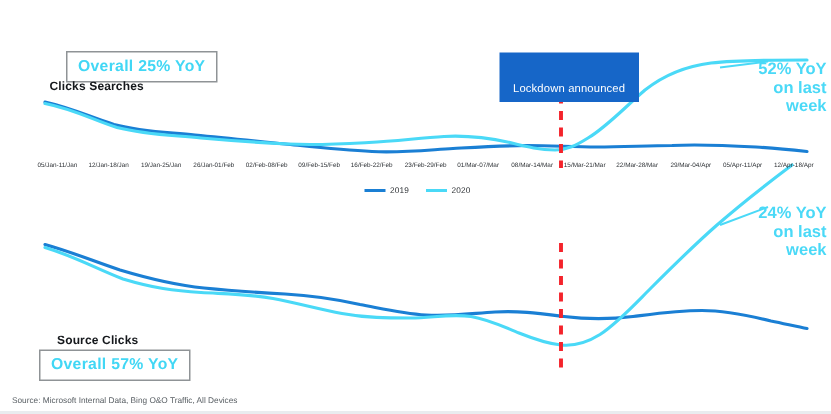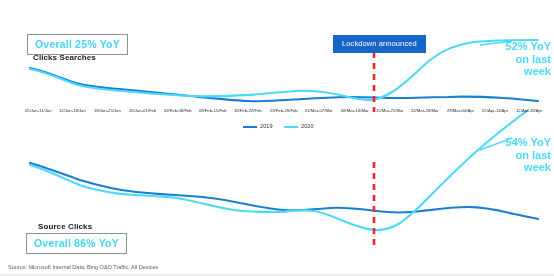--- a/index.html
+++ b/index.html
@@ -18,21 +18,21 @@
     border:1px solid #8f9396;
     background:#ffffff;
     color:#41d7f5;
     font-weight:bold;
     font-size:10.5px;
     letter-spacing:.2px;
     padding:3px 7px 4px 7px;
     white-space:nowrap;
     box-sizing:border-box;
   }
-  #overall-searches{left:27px;top:34px;}
+  #overall-searches{left:44px;top:34px;}
   #overall-clicks{left:26px;top:233px;}
 
   
   .section-title{
     position:absolute;
     font-size:8px;
     font-weight:bold;
     color:#15181c;
     white-space:nowrap;
     letter-spacing:.1px;
@@ -40,21 +40,21 @@
   #title-searches{left:33px;top:53px;}
   #title-clicks{left:38px;top:222px;}
 
   
   #lockdown-banner{
     position:absolute;
     left:333px;top:35px;
     background:#1666c8;
     color:#ffffff;
     font-size:7.5px;
-    padding:4px 9px 5px 9px;
+    padding:19px 9px 5px 9px;
     white-space:nowrap;
     letter-spacing:.1px;
   }
 
   
   .yoy-callout{
     position:absolute;
     color:#4ad9f7;
     font-weight:bold;
     font-size:11px;
@@ -188,24 +188,24 @@
         <span class="legend-label">2019</span>
       </div>
       <div class="legend-item">
         <span class="legend-swatch" style="background: rgb(74, 217, 247);"></span>
         <span class="legend-label">2020</span>
       </div>
     </div>
 
   <div class="section-title" id="title-clicks">Source Clicks</div>
 
-  <div class="overall-box" id="overall-clicks">Overall 86% YoY</div>
+  <div class="overall-box" id="overall-clicks">Overall 57% YoY</div>
 
   <div class="yoy-callout" id="callout-clicks">
-    <div>54% YoY</div>
+    <div>24% YoY</div>
     <div>on last</div>
     <div>week</div>
   </div>
 
   <div id="source-note">Source: Microsoft Internal Data, Bing O&amp;O Traffic, All Devices</div>
 
   <div id="footer-rule"></div>
 
 </div>
 

